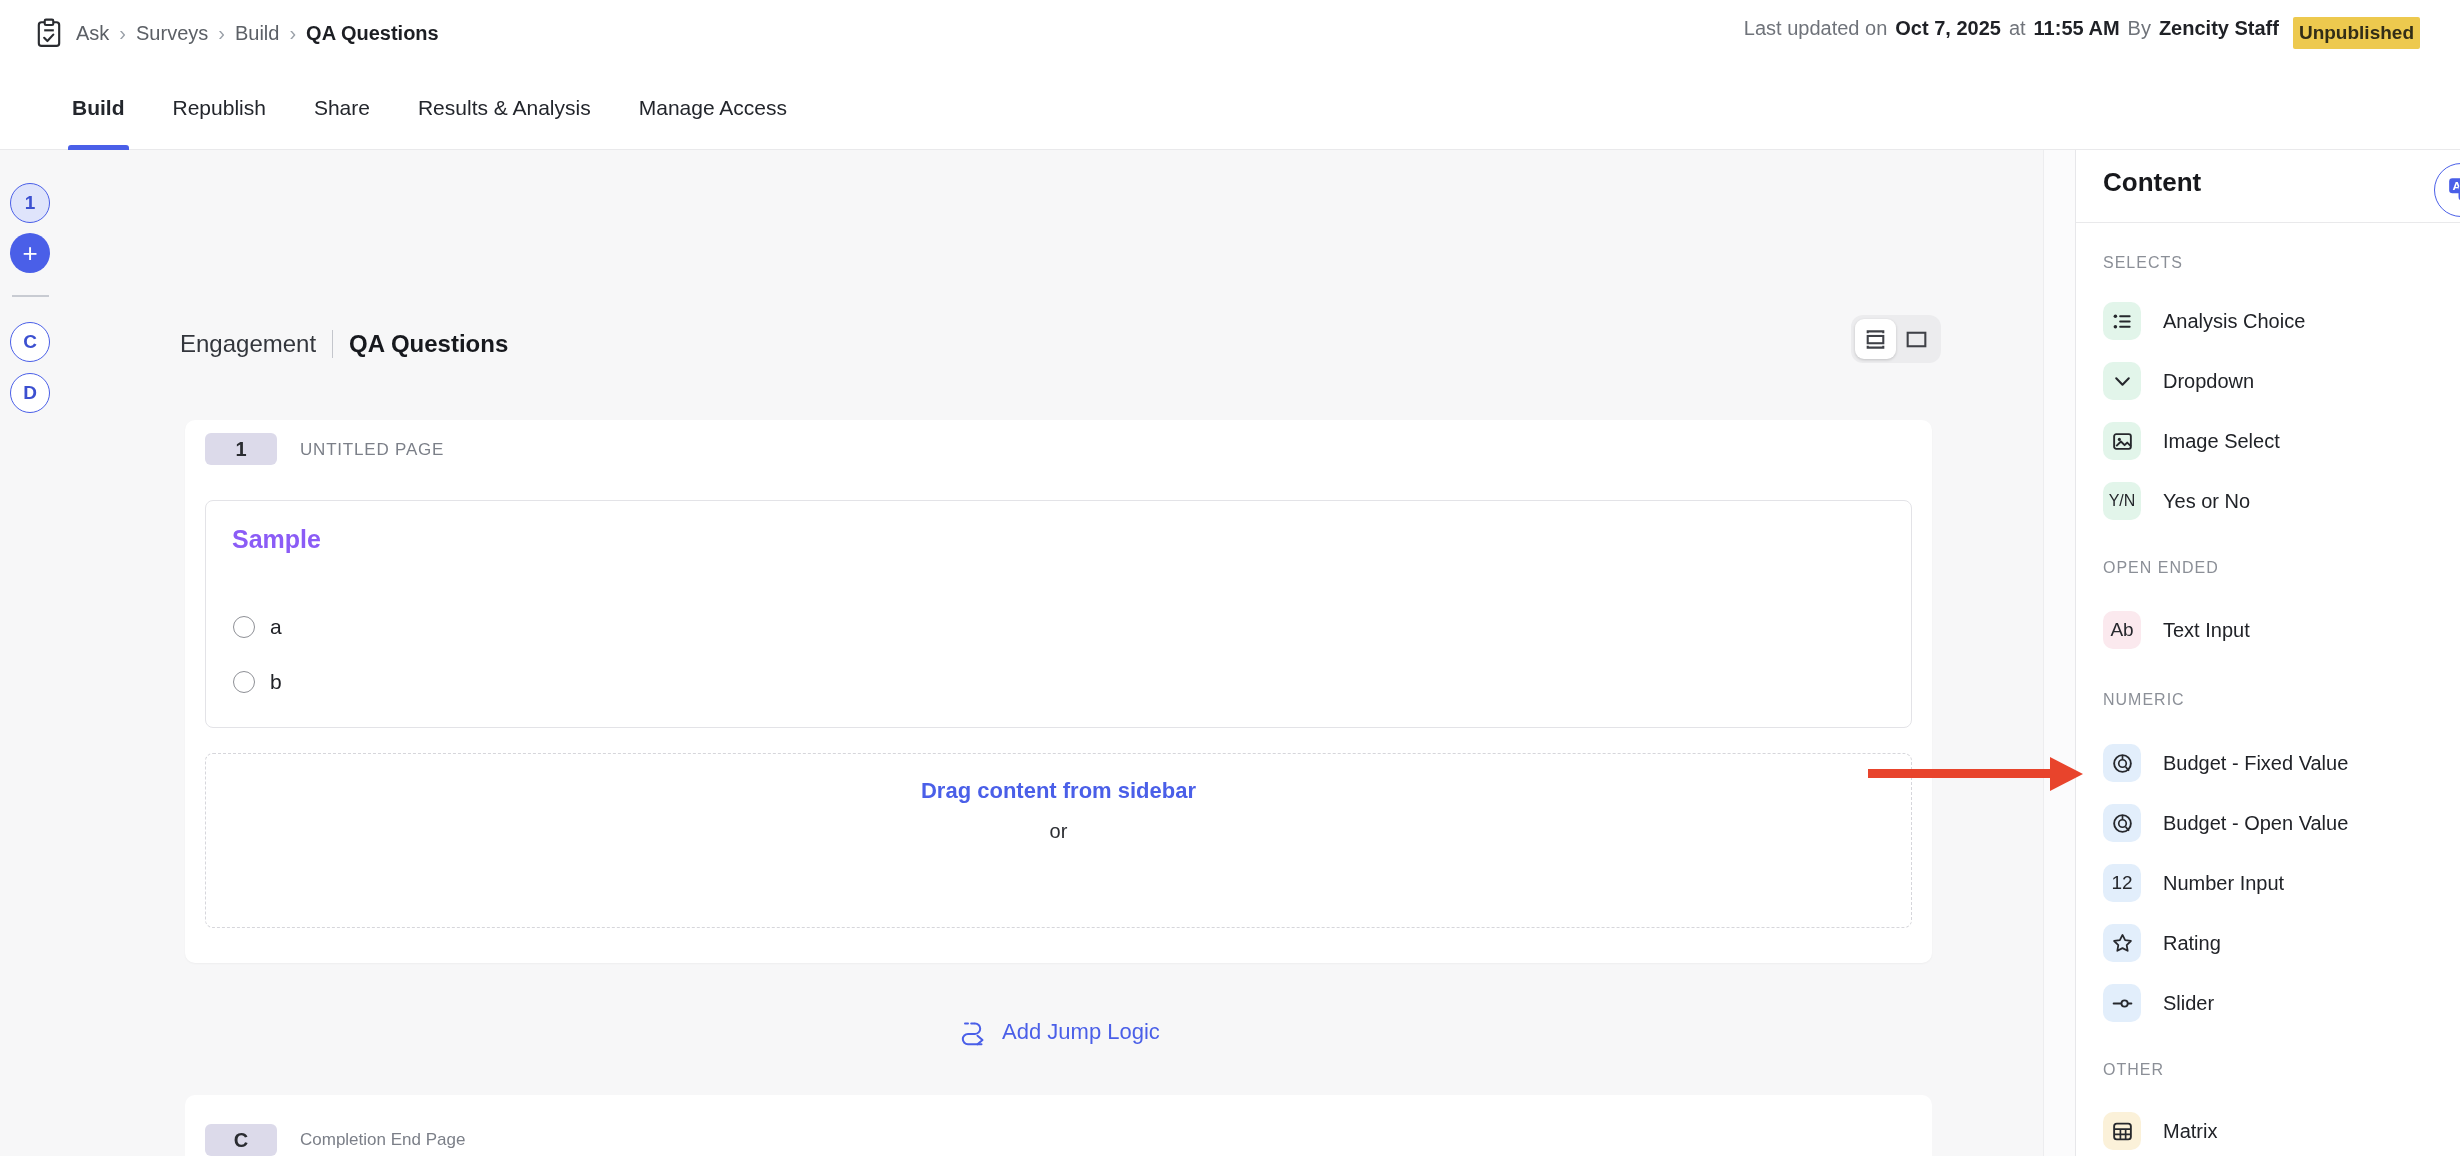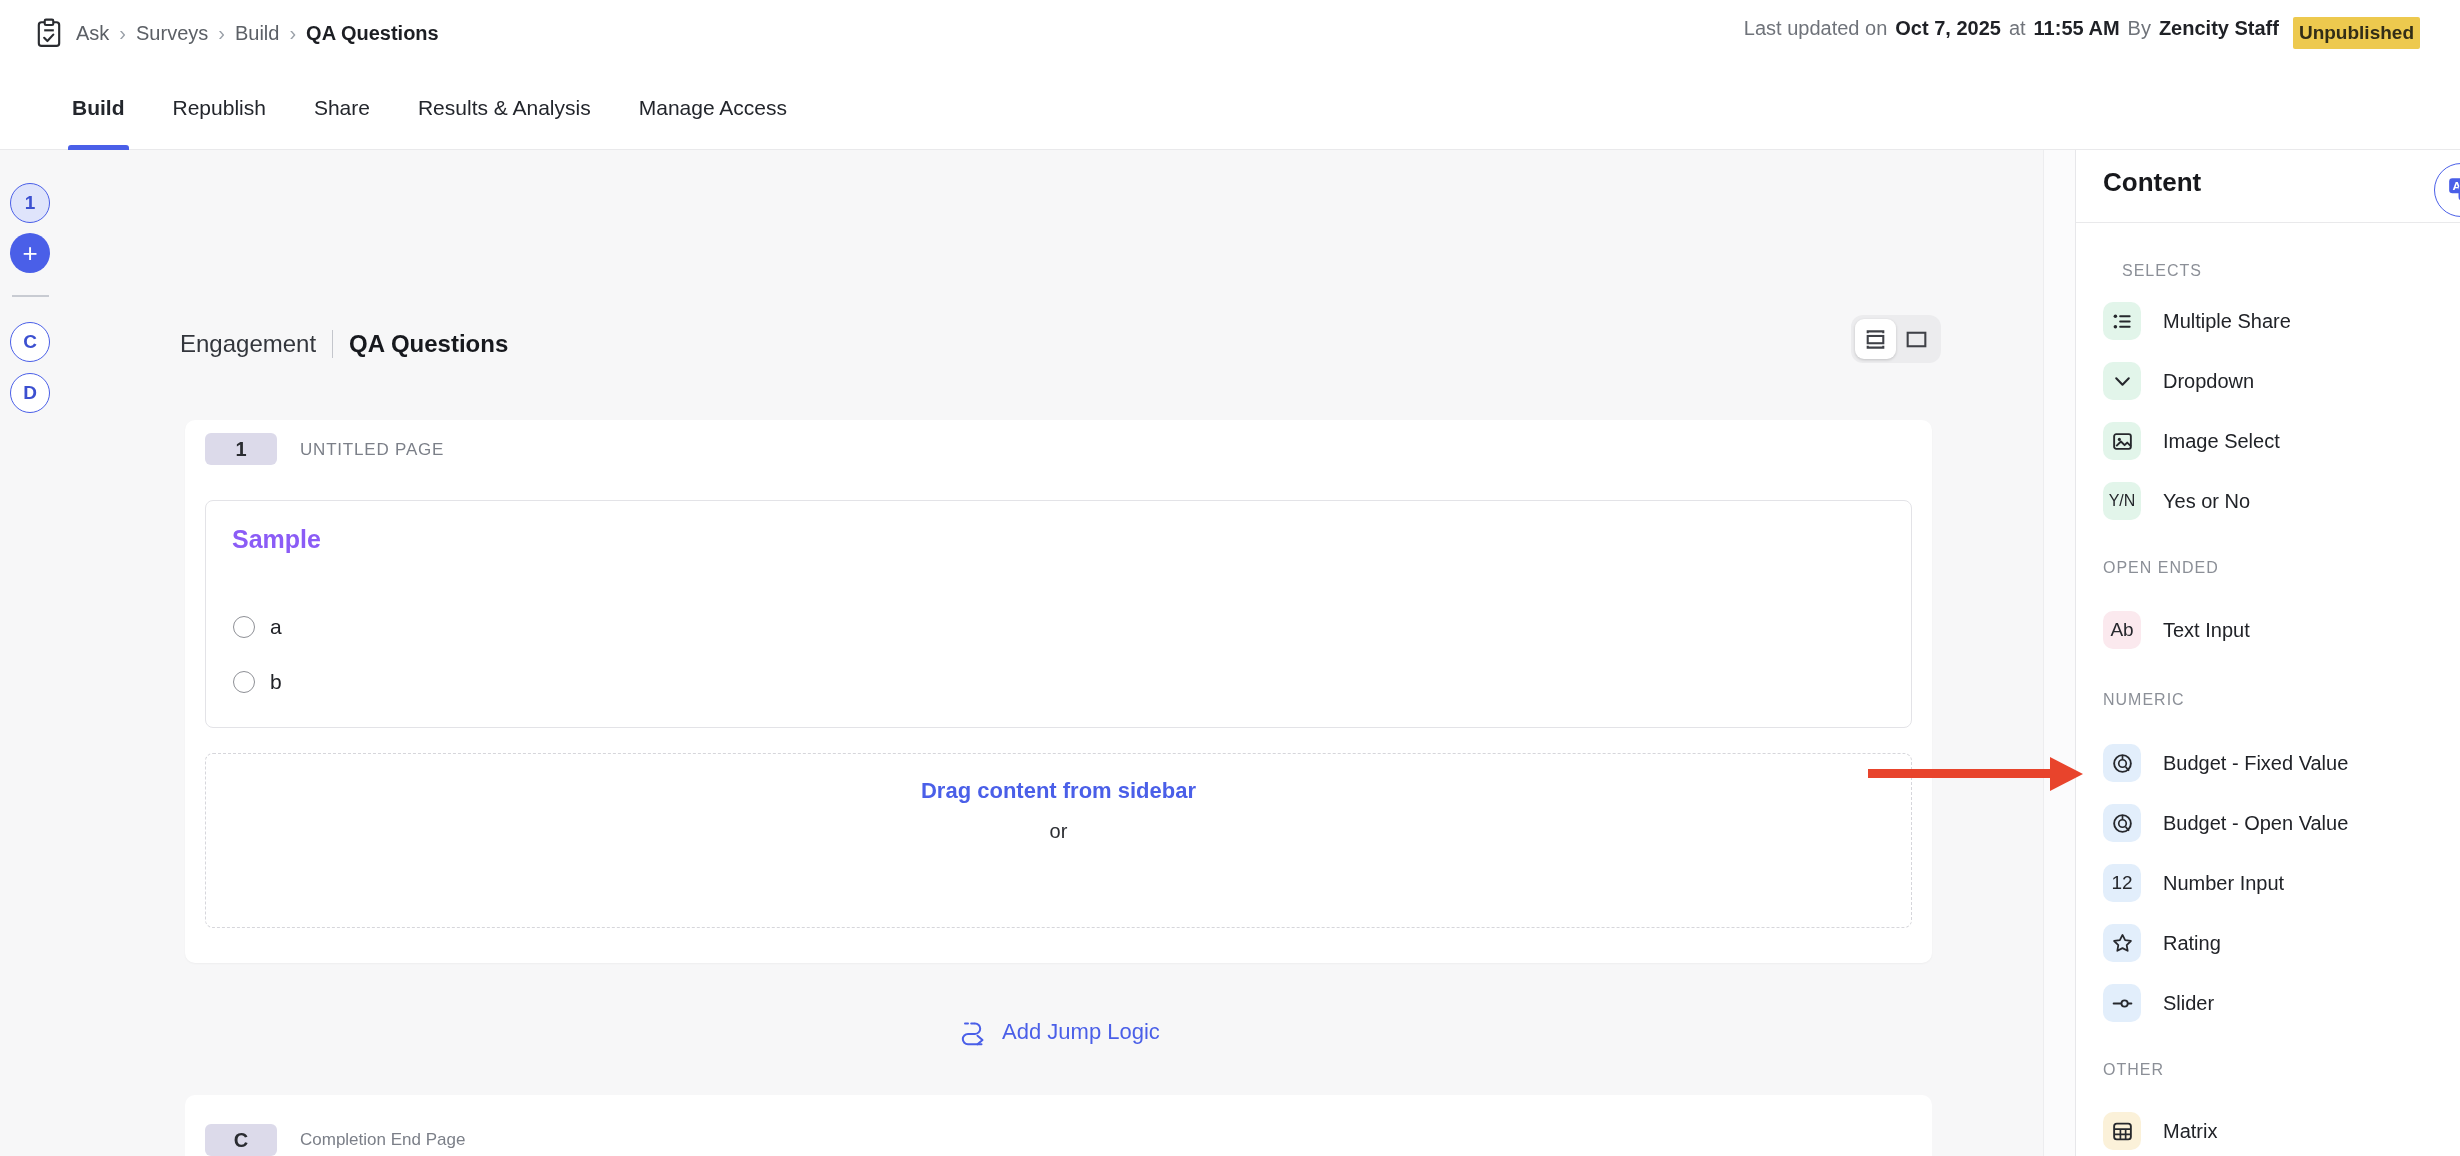--- a/index.html
+++ b/index.html
@@ -96,21 +96,21 @@
   .scroll-track{position:absolute;left:2043px;top:150px;width:32px;height:1006px;background:#fbfbfc;
                 border-left:1px solid #ededef;}
 
   
   .sidebar{position:absolute;left:2075px;top:150px;width:385px;height:1006px;background:#fff;border-left:1px solid #e7e7ea;}
   .sb-title{position:absolute;left:27px;top:17px;font-size:26px;font-weight:700;color:#17181c;}
   .sb-divider{position:absolute;left:0;top:72px;width:385px;height:1px;background:#e9e9eb;}
   .translate-btn{position:absolute;left:358px;top:13px;width:54px;height:54px;border-radius:50%;
                  border:1.5px solid var(--accent);background:#fff;display:flex;align-items:center;justify-content:center;cursor:pointer;}
   .sb-sec{position:absolute;left:27px;font-size:16px;letter-spacing:1px;color:#8b8f97;}
-  .sec-selects{top:112px;margin-left:19px;} .sec-open{top:409px;} .sec-numeric{top:541px;} .sec-other{top:911px;}
+  .sec-selects{top:104px;} .sec-open{top:409px;} .sec-numeric{top:541px;} .sec-other{top:911px;}
   .sb-row{position:absolute;left:27px;height:38px;display:flex;align-items:center;gap:22px;cursor:grab;}
   .r1{top:152px;} .r2{top:212px;} .r3{top:272px;} .r4{top:332px;}
   .r5{top:461px;}
   .r6{top:594px;} .r7{top:654px;} .r8{top:714px;} .r9{top:774px;} .r10{top:834px;}
   .r11{top:962px;}
   .tile{width:38px;height:38px;border-radius:10px;display:flex;align-items:center;justify-content:center;
         font-weight:500;color:#26282d;flex:0 0 38px;}
   .tile.green{background:var(--tile-green);} .tile.pink{background:var(--tile-pink);}
   .tile.blue{background:var(--tile-blue);} .tile.cream{background:var(--tile-cream);}
   .tile.g-yn{font-size:16px;} .tile.g-ab{font-size:19px;} .tile.g-12{font-size:19px;}
@@ -259,21 +259,21 @@
     <div class="sb-sec sec-selects">SELECTS</div>
 
     <div class="sb-row r1">
       <span class="tile green">
         <svg width="23" height="23" viewBox="0 0 22 22">
           <circle cx="4.2" cy="6" r="1.7" fill="#26282d"></circle>
           <circle cx="4.2" cy="16" r="1.7" fill="#26282d"></circle>
           <path d="M8.8 6 h9 M8.8 11 h9 M8.8 16 h9" stroke="#26282d" stroke-width="2" stroke-linecap="round"></path>
         </svg>
       </span>
-      <span class="sb-label">Multiple Share</span>
+      <span class="sb-label">Analysis Choice</span>
     </div>
     <div class="sb-row r2">
       <span class="tile green">
         <svg width="23" height="23" viewBox="0 0 22 22">
           <path d="M5 8 l6 6 l6 -6" stroke="#26282d" stroke-width="2" fill="none" stroke-linecap="round" stroke-linejoin="round"></path>
         </svg>
       </span>
       <span class="sb-label">Dropdown</span>
     </div>
     <div class="sb-row r3">

